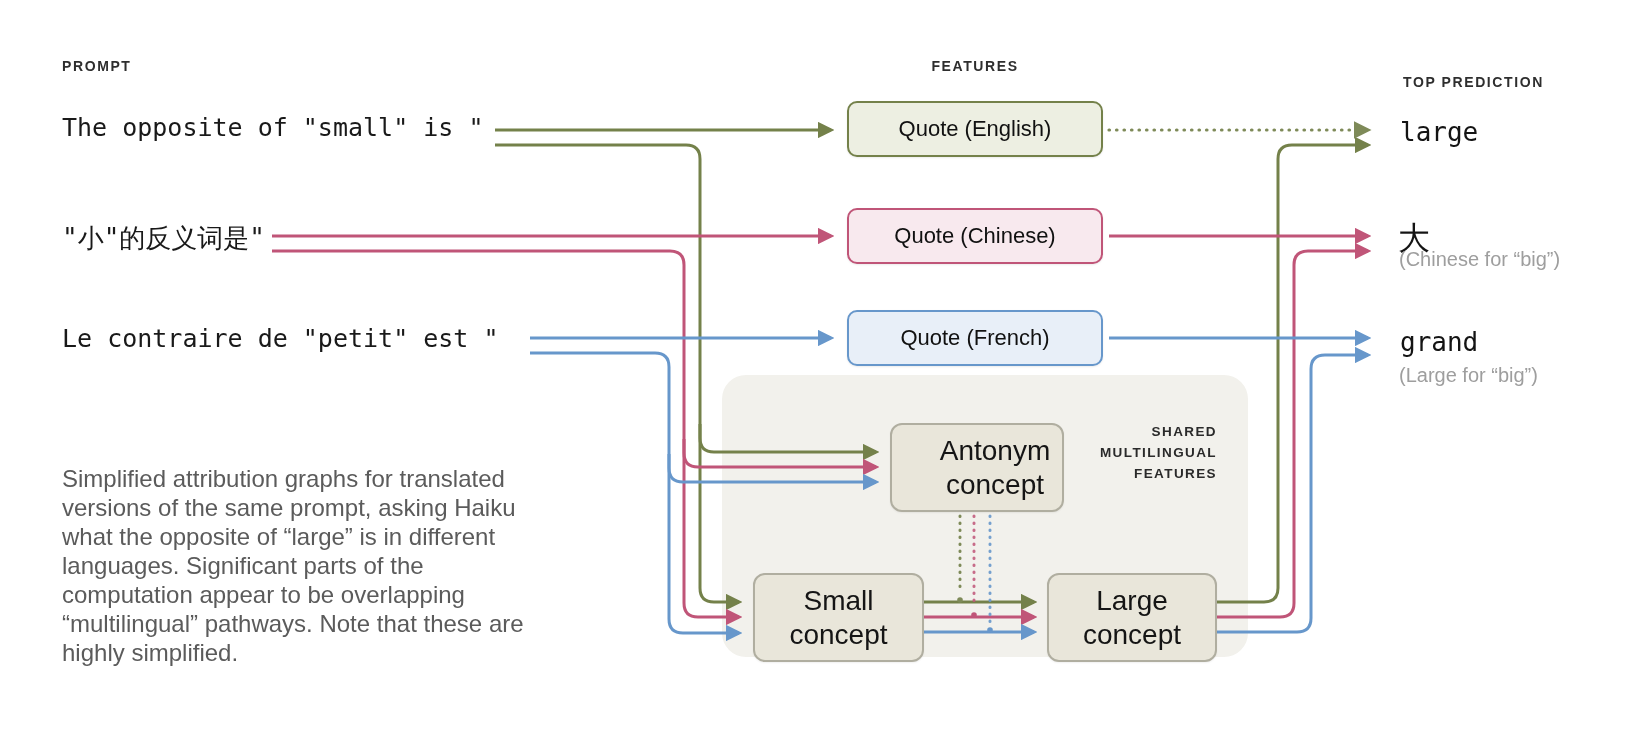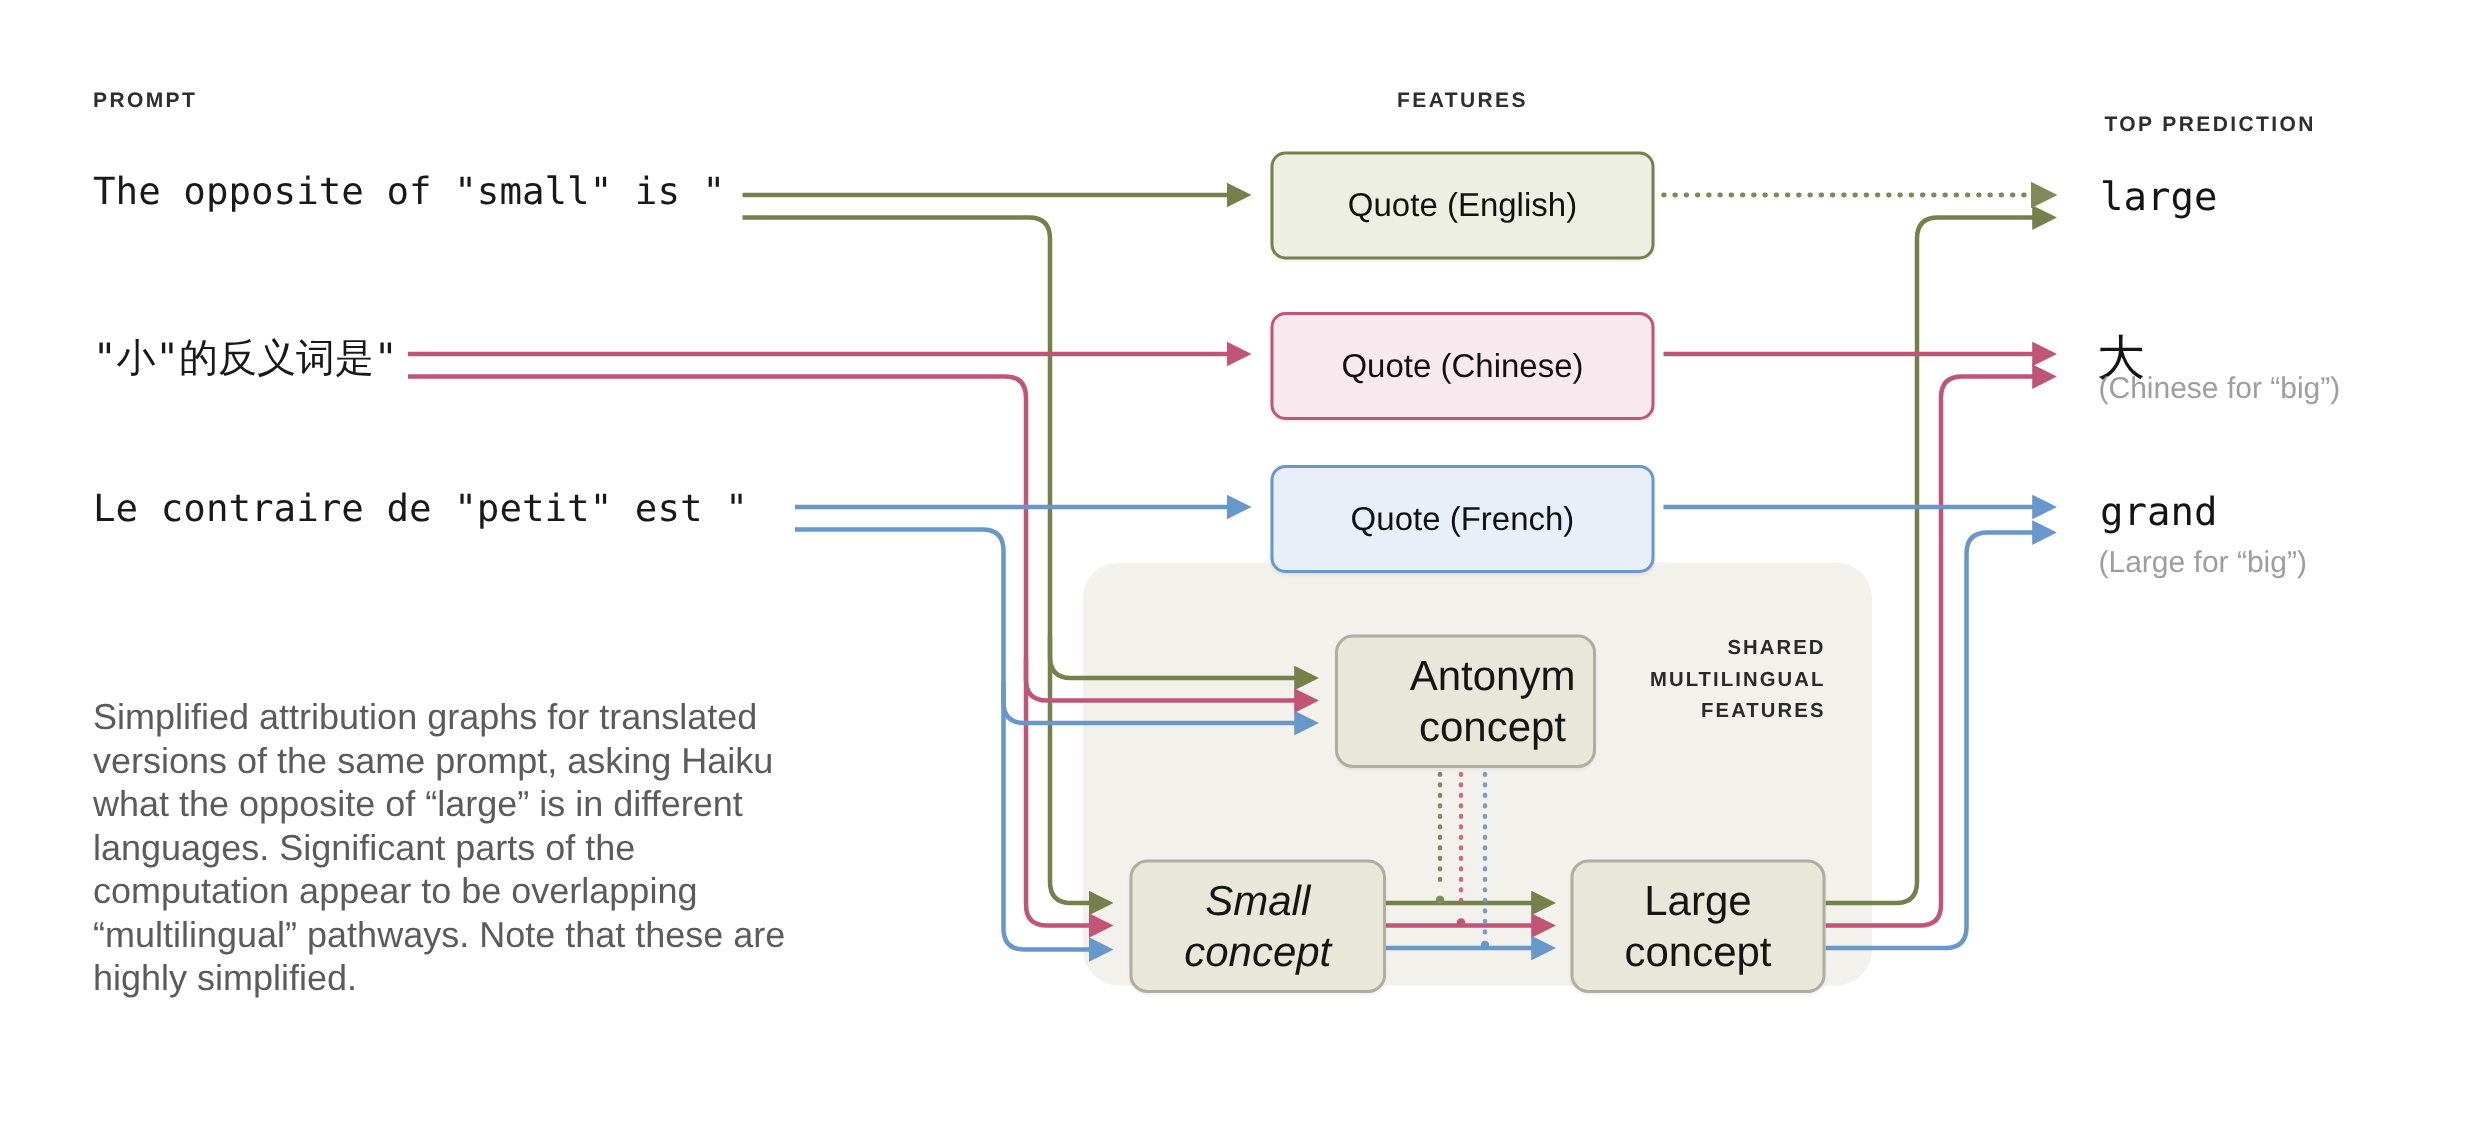--- a/index.html
+++ b/index.html
@@ -15,21 +15,21 @@
     position:absolute;left:62px;font-family:"DejaVu Sans Mono", monospace;
     font-size:25px;color:#191919;white-space:nowrap;
   }
   .prompt-zh{font-family:"DejaVu Sans Mono", sans-serif;font-size:26px;}
   svg.wires{position:absolute;left:0;top:0;z-index:2;}
   .panel{
     position:absolute;left:722px;top:375px;width:526px;height:282px;
     background:var(--panel);border-radius:24px;z-index:1;
   }
   .fbox{
-    position:absolute;left:847px;width:256px;height:72px;border-radius:10px;
+    position:absolute;left:847px;width:256px;height:56px;border-radius:10px;
     display:flex;align-items:center;justify-content:center;z-index:3;
     font-size:22px;color:#111;border:2px solid #888;box-sizing:border-box;
     box-shadow:0 1px 2px rgba(0,0,0,0.08);
   }
   .fbox.en{background:var(--quote_en_fill);border-color:var(--olive);}
   .fbox.zh{background:var(--quote_zh_fill);border-color:var(--crimson);}
   .fbox.fr{background:var(--quote_fr_fill);border-color:var(--blue);justify-content:center;}
   .cbox{
     position:absolute;border-radius:12px;background:var(--concept_fill);
     border:2px solid var(--concept_border);box-sizing:border-box;z-index:3;
@@ -134,21 +134,21 @@
     <span>Quote (Chinese)</span>
   </div>
   <div class="fbox fr" style="top:310px;">
     <span>Quote (French)</span>
   </div>
 
   <div class="cbox" style="left:890px;top:423px;width:174px;height:89px;padding-left:36px;">
     <span>Antonym
 concept</span>
   </div>
-  <div class="cbox" style="left:753px;top:573px;width:171px;height:89px;font-style:italic;">
+  <div class="cbox" style="left:753px;top:573px;width:171px;height:89px;">
     <span>Small
 concept</span>
   </div>
   <div class="cbox" style="left:1047px;top:573px;width:170px;height:89px;">
     <span>Large
 concept</span>
   </div>
 
   <div class="pred" style="top:117px;">large</div>
   <div class="pred cjk" style="top:217px;">大</div>

